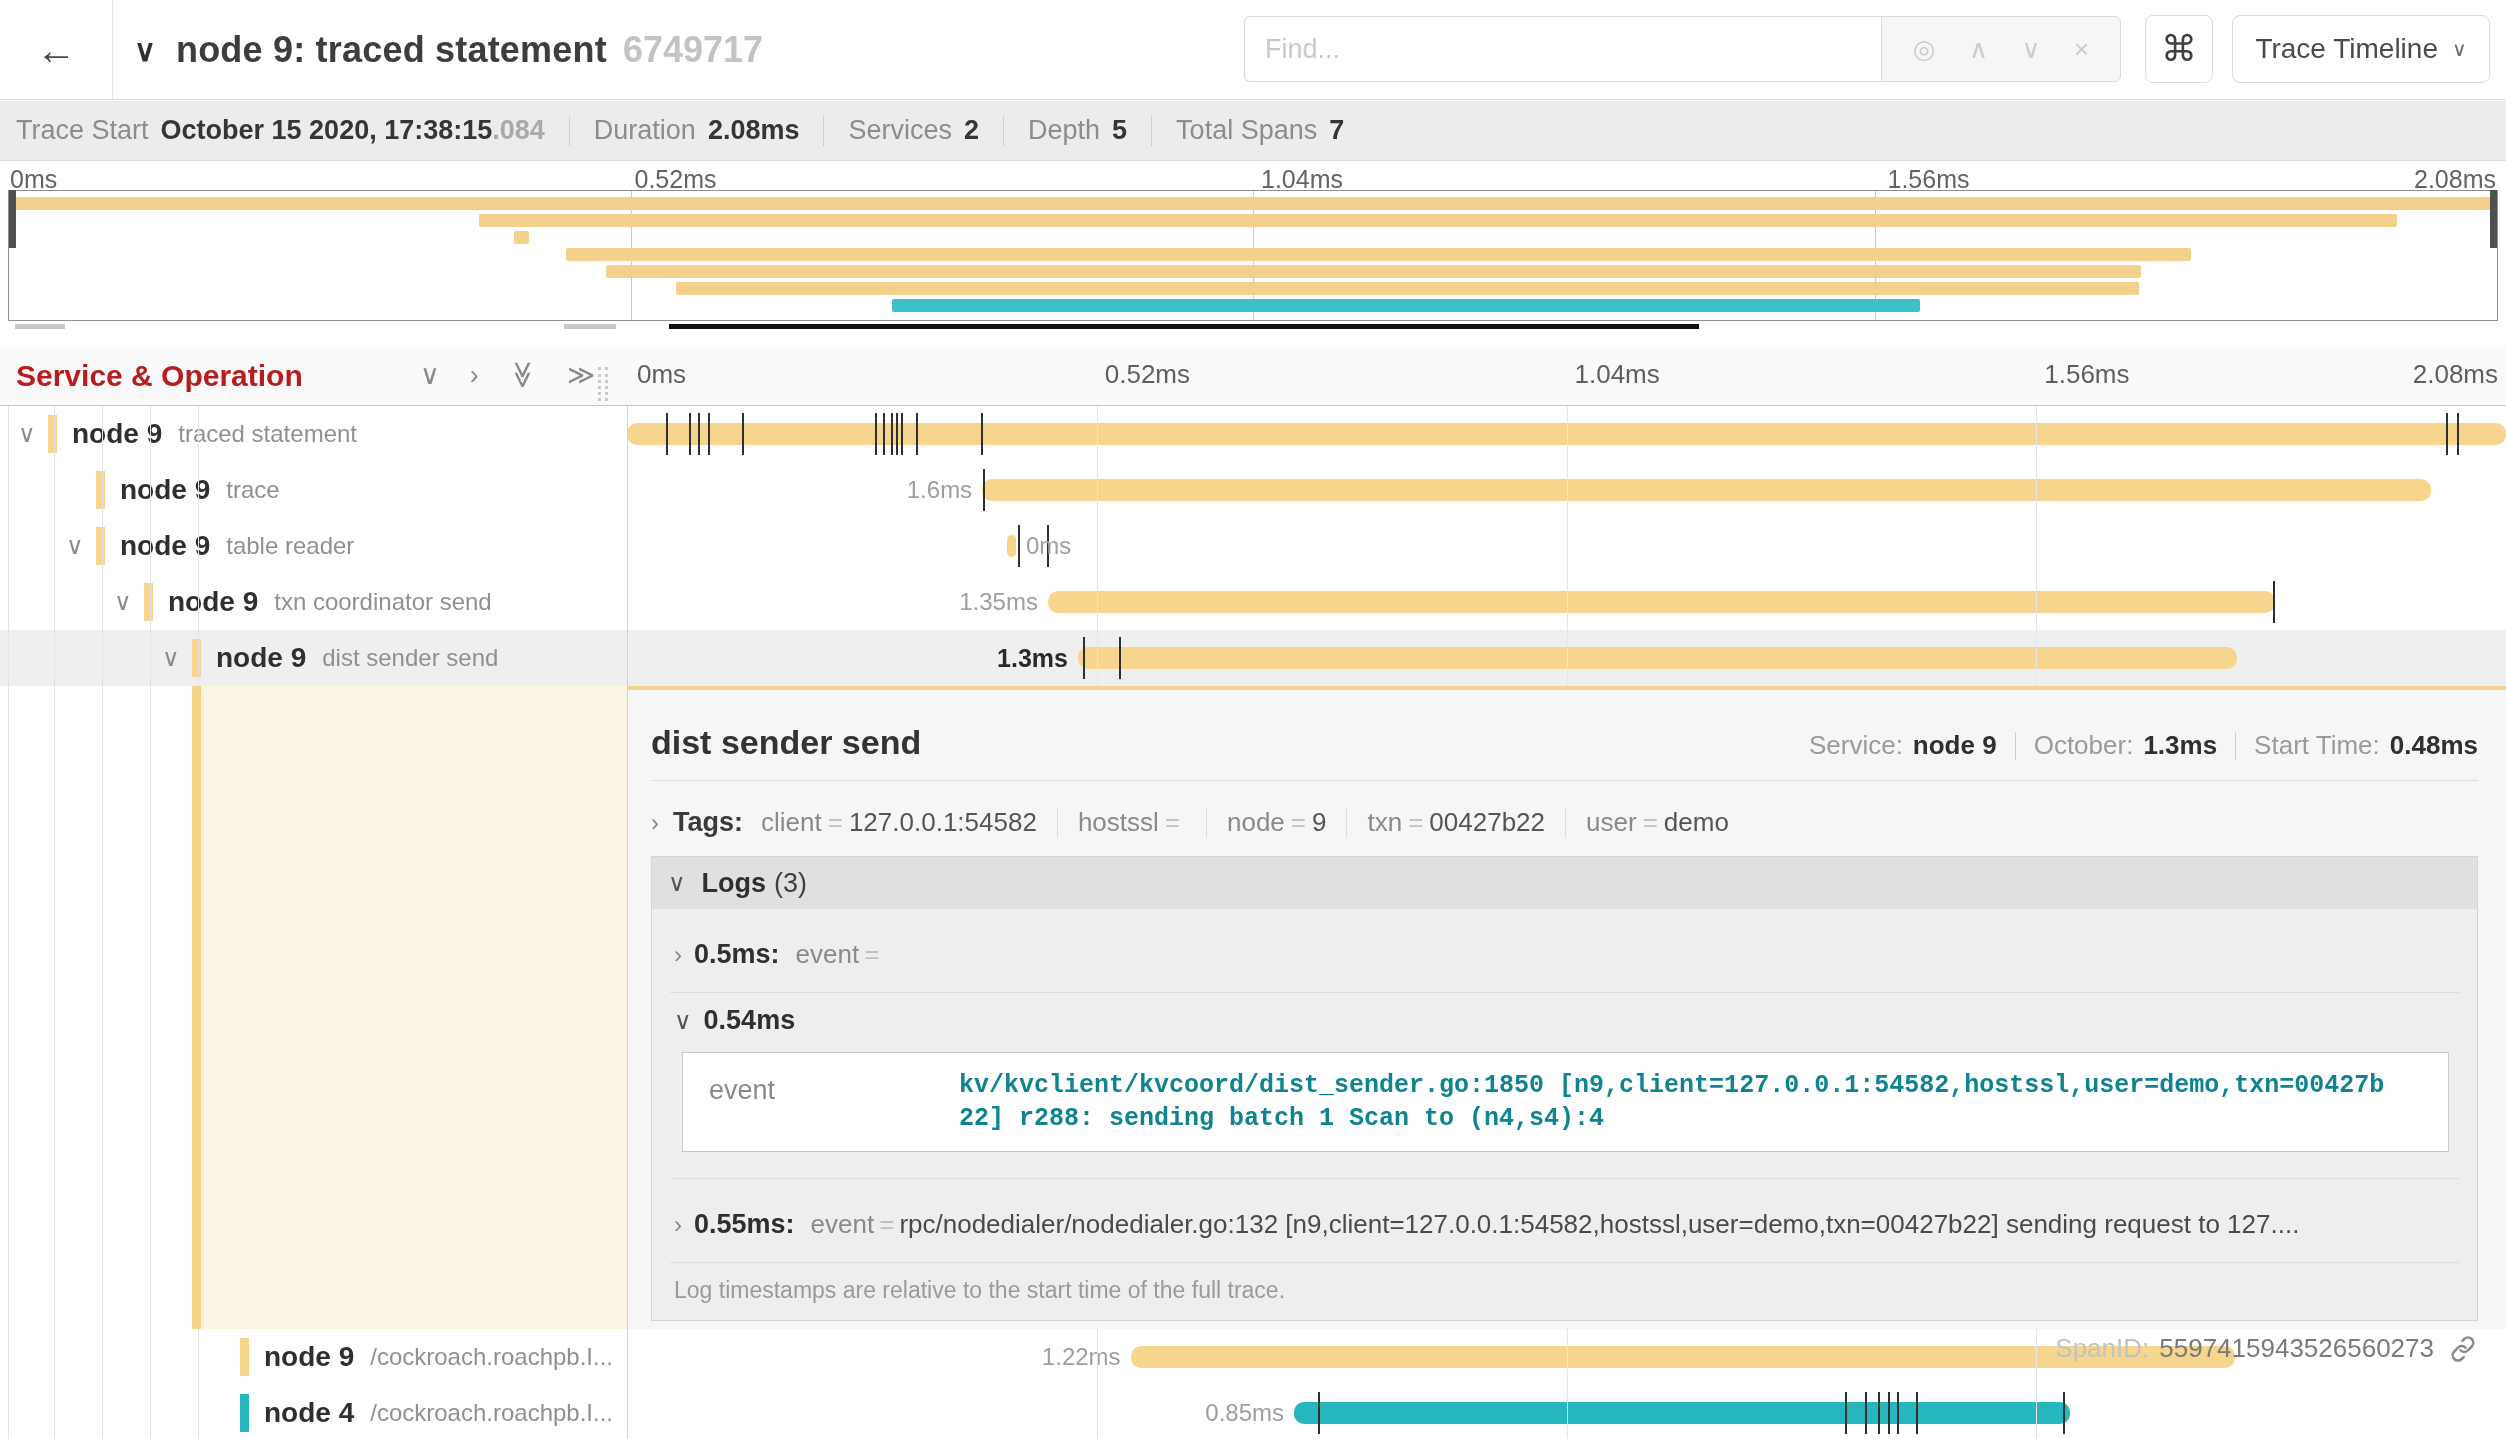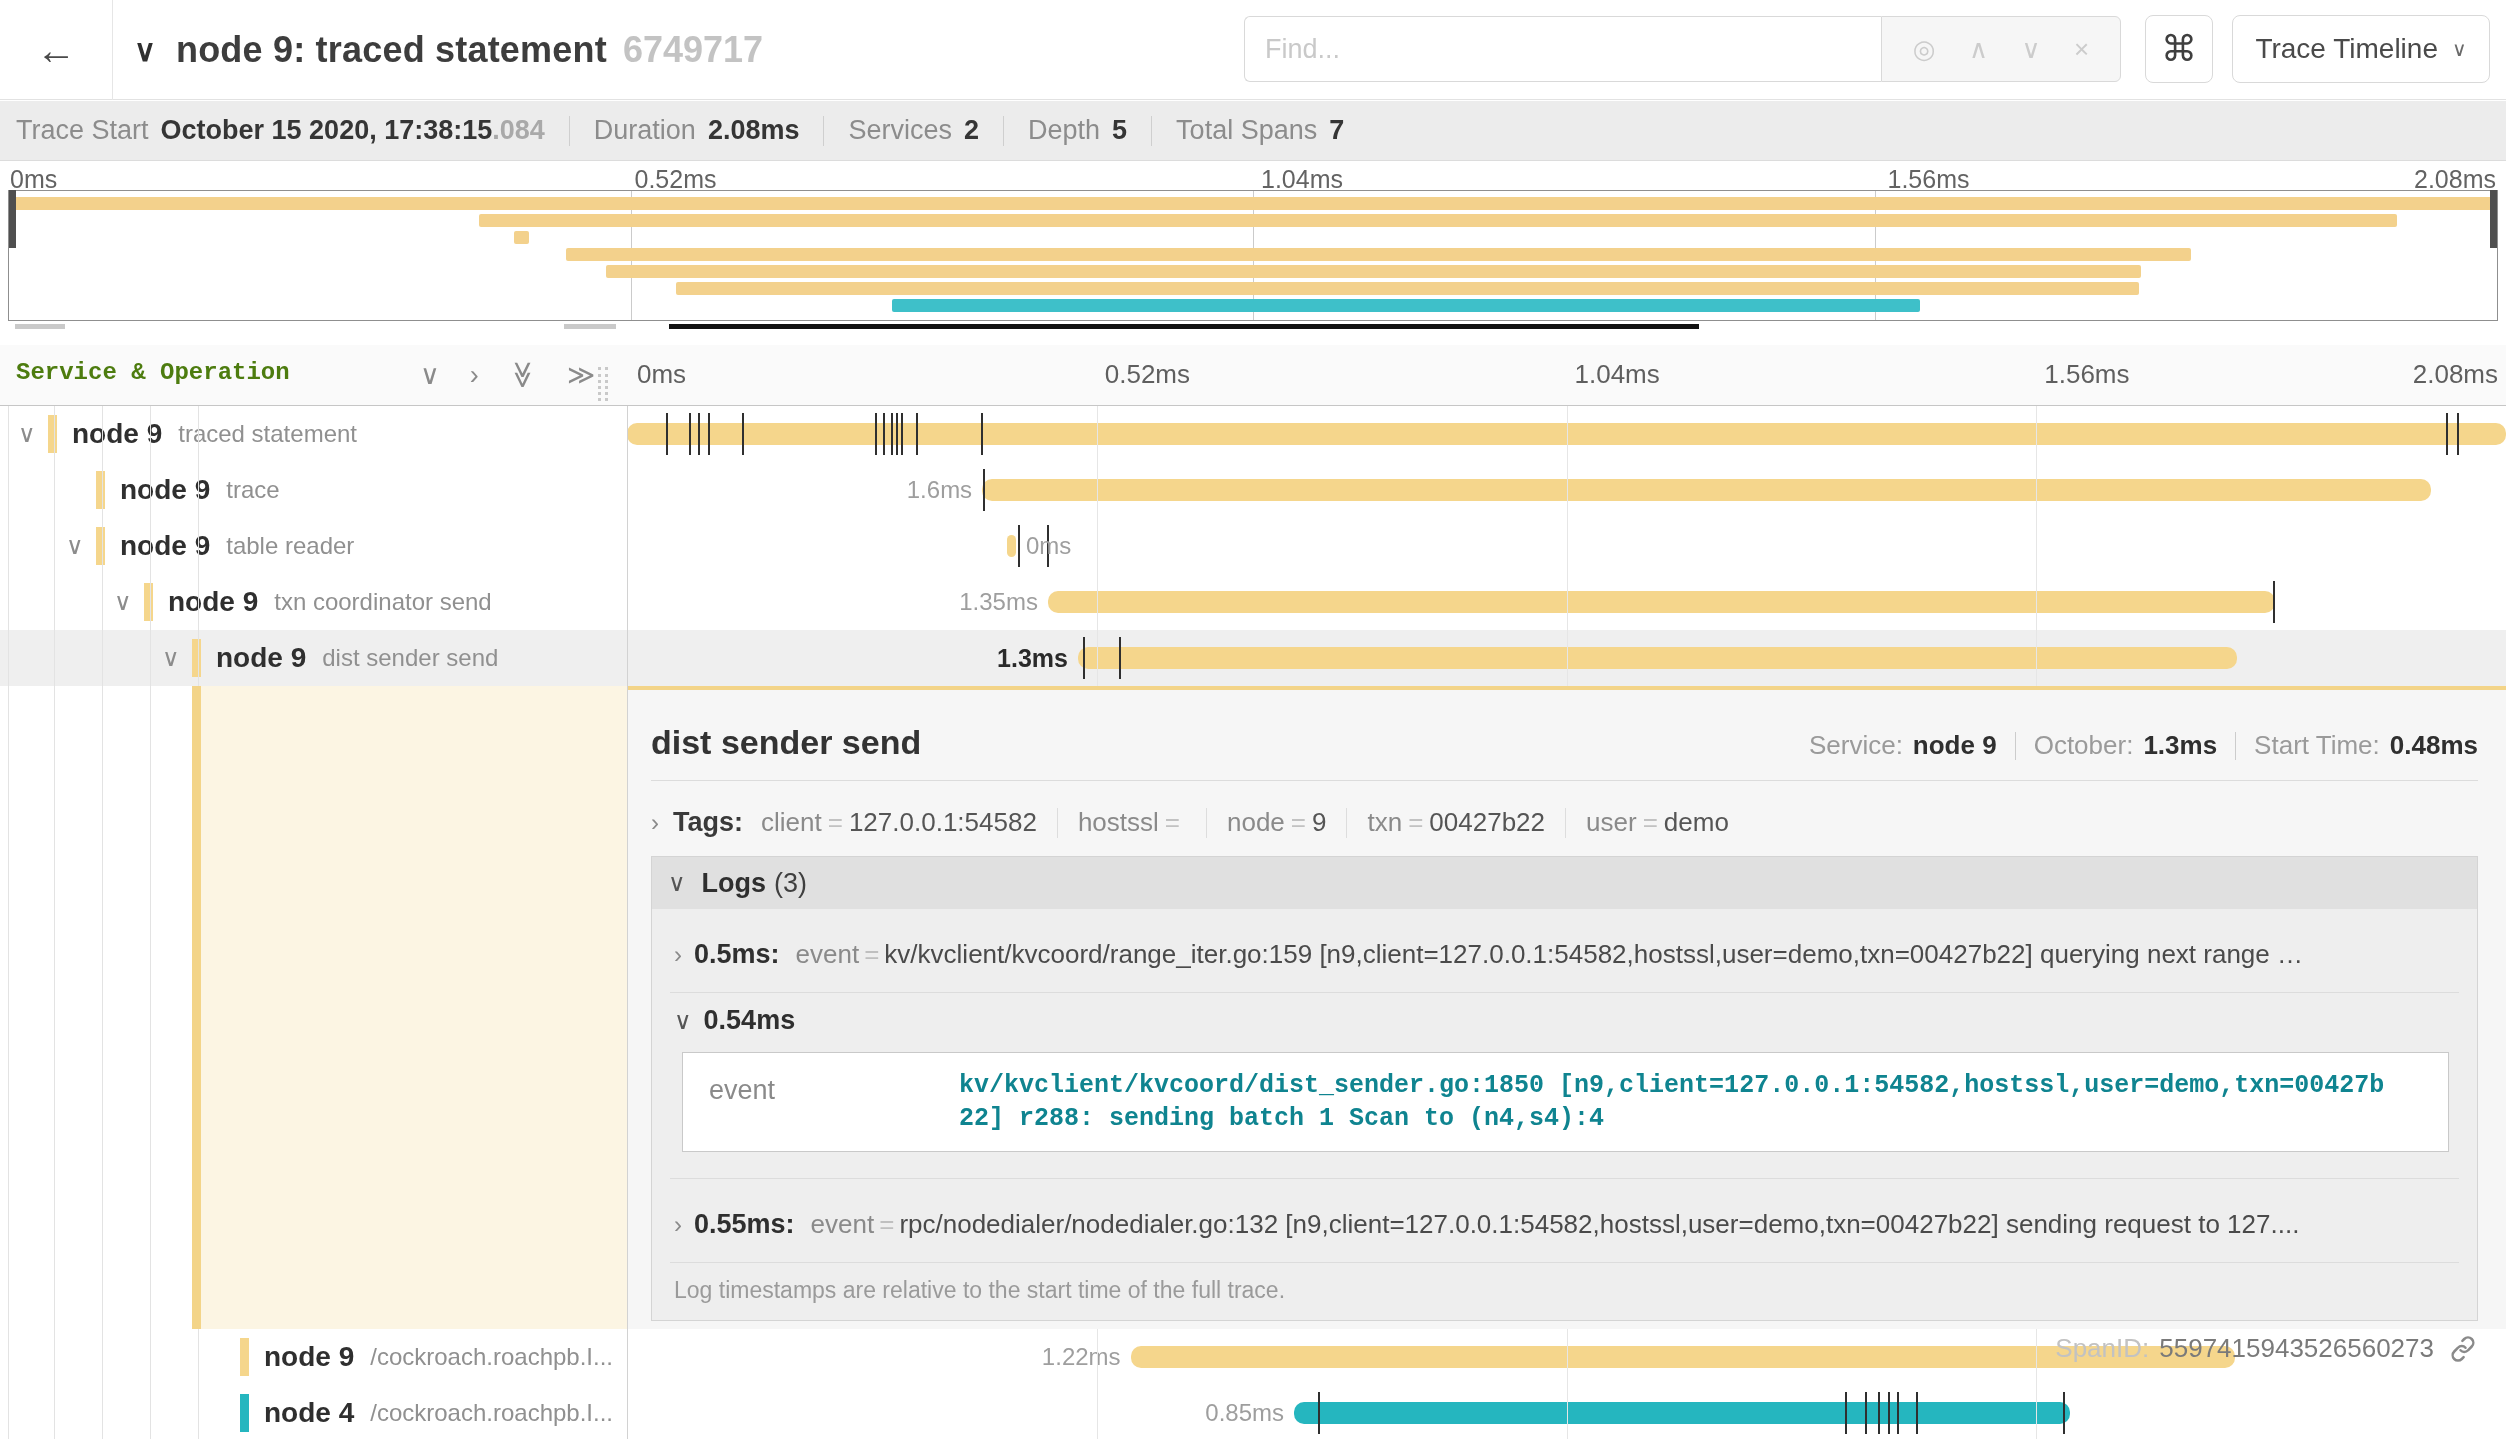--- a/index.html
+++ b/index.html
@@ -50,21 +50,21 @@
               border:1px solid #8f8f8f; background:#fff; cursor:crosshair; }
   .mini-grid { position:absolute; top:0; bottom:0; width:1px; background:#cbcbcb; }
   .mini-bar { position:absolute; height:13px; border-radius:2px; }
   .mini-handle { position:absolute; top:-1px; width:7px; height:58px; background:#4f4f4f; }
   .mini-scroll { position:absolute; top:163px; height:5px; background:#111; }
   .mini-stub { position:absolute; top:163px; height:5px; background:#c9c9c9; }
 
   
   .colhead { position:absolute; top:345px; left:0; right:0; height:61px; background:#fafafa;
              border-bottom:1px solid #c6c6c6; z-index:7; }
-  .svc-label { position:absolute; left:16px; top:14px; font-size:24px; font-weight:bold; color:#4d7c0f;font-family:Liberation Mono, monospace; }
+  .svc-label { position:absolute; left:16px; top:14px; font-size:30px; font-weight:bold; color:#b91c1c; }
   .tree-ctrls { position:absolute; left:420px; top:0; height:60px; display:flex; align-items:center; }
   .tree-ctrls span { color:#8a8a8a; font-size:27px; margin-right:30px; cursor:pointer; display:inline-block; }
   .rot90 { transform:rotate(90deg); }
   .grip { position:absolute; left:598px; top:22px; width:10px; height:34px;
           border-left:3px dotted #c9c9c9; border-right:3px dotted #c9c9c9; cursor:col-resize; }
   .cols-ruler { position:absolute; left:627px; right:0; top:0; height:60px; font-size:26px; color:#5f5f5f; }
   .cols-ruler span { position:absolute; top:14px; }
 
   
   .rows-region { position:absolute; top:406px; left:0; right:0; height:1033px; background:#fff; }
@@ -391,21 +391,20 @@
             <span class="chev">∨</span>
             <span class="t">Logs</span>
             <span class="c">(3)</span>
           </div>
           <div class="logs-body" id="logs-body">
               <div class="log-line">
                 <span class="chev">›</span>
                 <span class="time">0.5ms:</span>
                 <span class="k">event</span>
                 <span class="eq">=</span>
-                <span class="v">kv/kvclient/kvcoord/range_iter.go:159 [n9,client=127.0.0.1:54582,hostssl,user=demo,txn=00427b22] querying next range …</span>
               </div>
               <div class="log-exp">
                 <div class="log-exp-head">
                   <span class="chev">∨</span>
                   <span class="time">0.54ms</span>
                 </div>
                 <div class="log-kv">
                   <div class="k">event</div>
                   <div class="v">kv/kvclient/kvcoord/dist_sender.go:1850 [n9,client=127.0.0.1:54582,hostssl,user=demo,txn=00427b22] r288: sending batch 1 Scan to (n4,s4):4</div>
                 </div>

